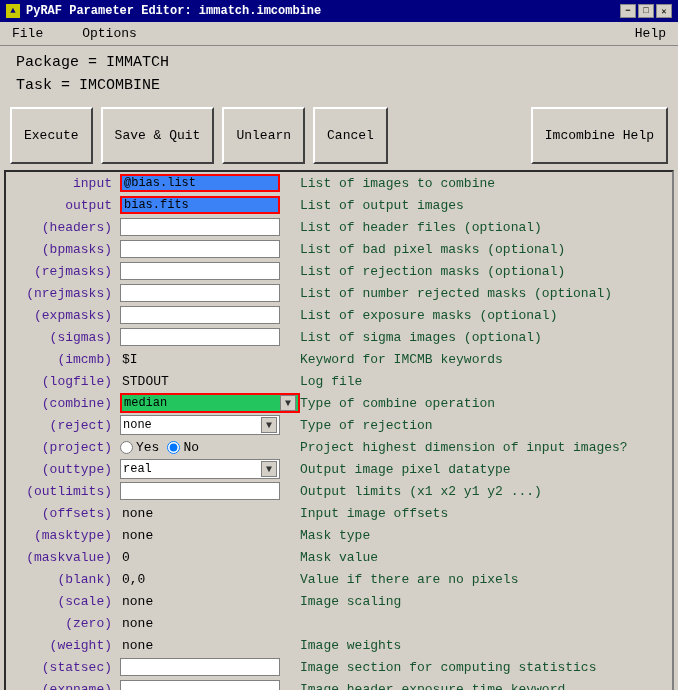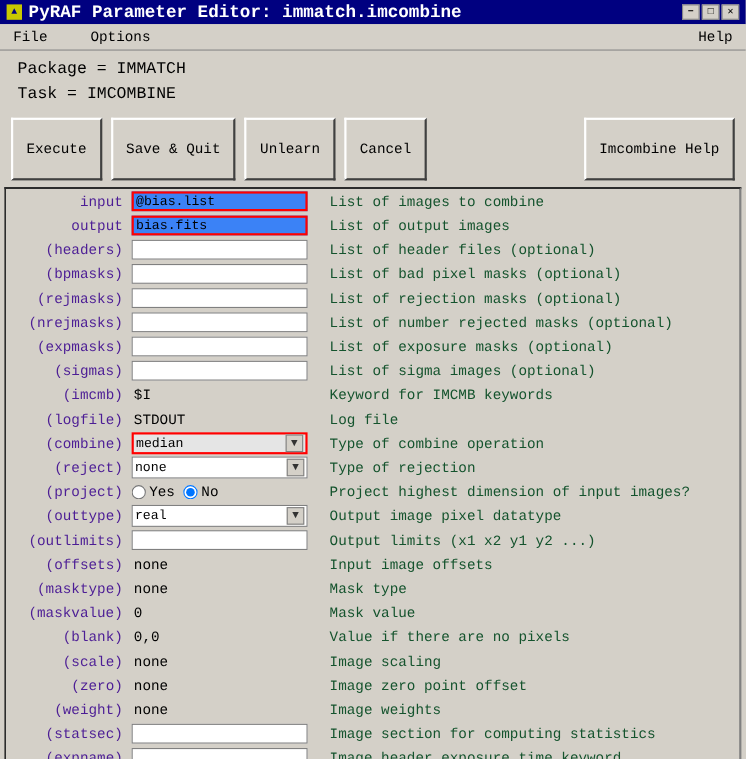--- a/index.html
+++ b/index.html
@@ -32,21 +32,21 @@
       height: 14px;
       background: #c8c800;
       display: flex;
       align-items: center;
       justify-content: center;
       font-size: 9px;
       color: #000080;
       font-weight: bold;
     }
     .title-bar-title {
-      font-size: 16px;
+      font-size: 12px;
       font-weight: bold;
     }
     .title-bar-controls {
       display: flex;
       gap: 2px;
     }
     .title-btn {
       width: 16px;
       height: 14px;
       background: #d4d0c8;
@@ -179,23 +179,23 @@
       background: white;
       border: 1px solid #808080;
       font-family: 'Courier New', Courier, monospace;
       font-size: 12px;
       display: flex;
       align-items: center;
       justify-content: space-between;
       padding: 0 2px;
     }
     .field-dropdown-highlighted {
-      width: 160px;
+      width: 180px;
       height: 20px;
-      background: #e5e5e5;
+      background: #22c55e;
       border: 2px solid red;
       font-family: 'Courier New', Courier, monospace;
       font-size: 12px;
       display: flex;
       align-items: center;
       justify-content: space-between;
       padding: 0 2px;
     }
     .dropdown-arrow {
       font-size: 10px;
@@ -394,21 +394,20 @@
         <div class="param-desc">Value if there are no pixels</div>
       </div>
       <div class="param-row">
         <div class="param-name">(scale)</div>
         <div class="param-value"><span class="field-static">none</span></div>
         <div class="param-desc">Image scaling</div>
       </div>
       <div class="param-row">
         <div class="param-name">(zero)</div>
         <div class="param-value"><span class="field-static">none</span></div>
-        <div class="param-desc">Image zero point offset</div>
       </div>
       <div class="param-row">
         <div class="param-name">(weight)</div>
         <div class="param-value"><span class="field-static">none</span></div>
         <div class="param-desc">Image weights</div>
       </div>
       <div class="param-row">
         <div class="param-name">(statsec)</div>
         <div class="param-value"><input class="field-input" type="text" style=""></div>
         <div class="param-desc">Image section for computing statistics</div>

